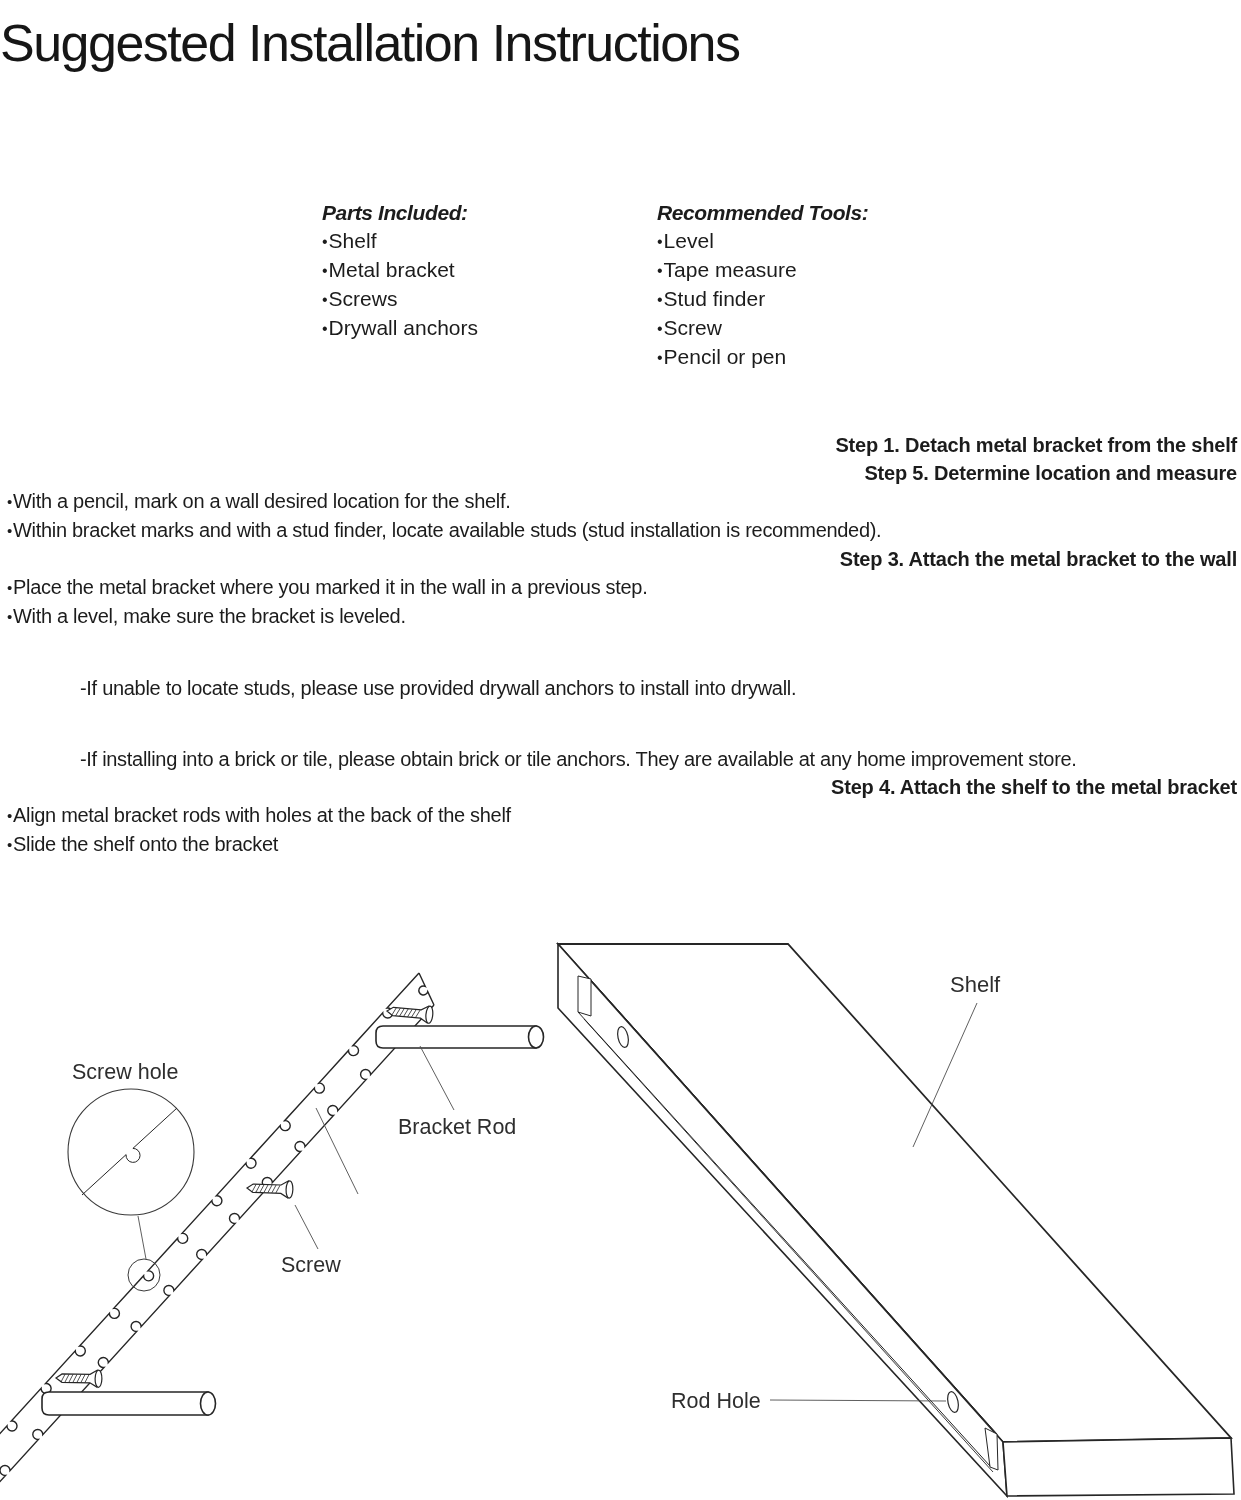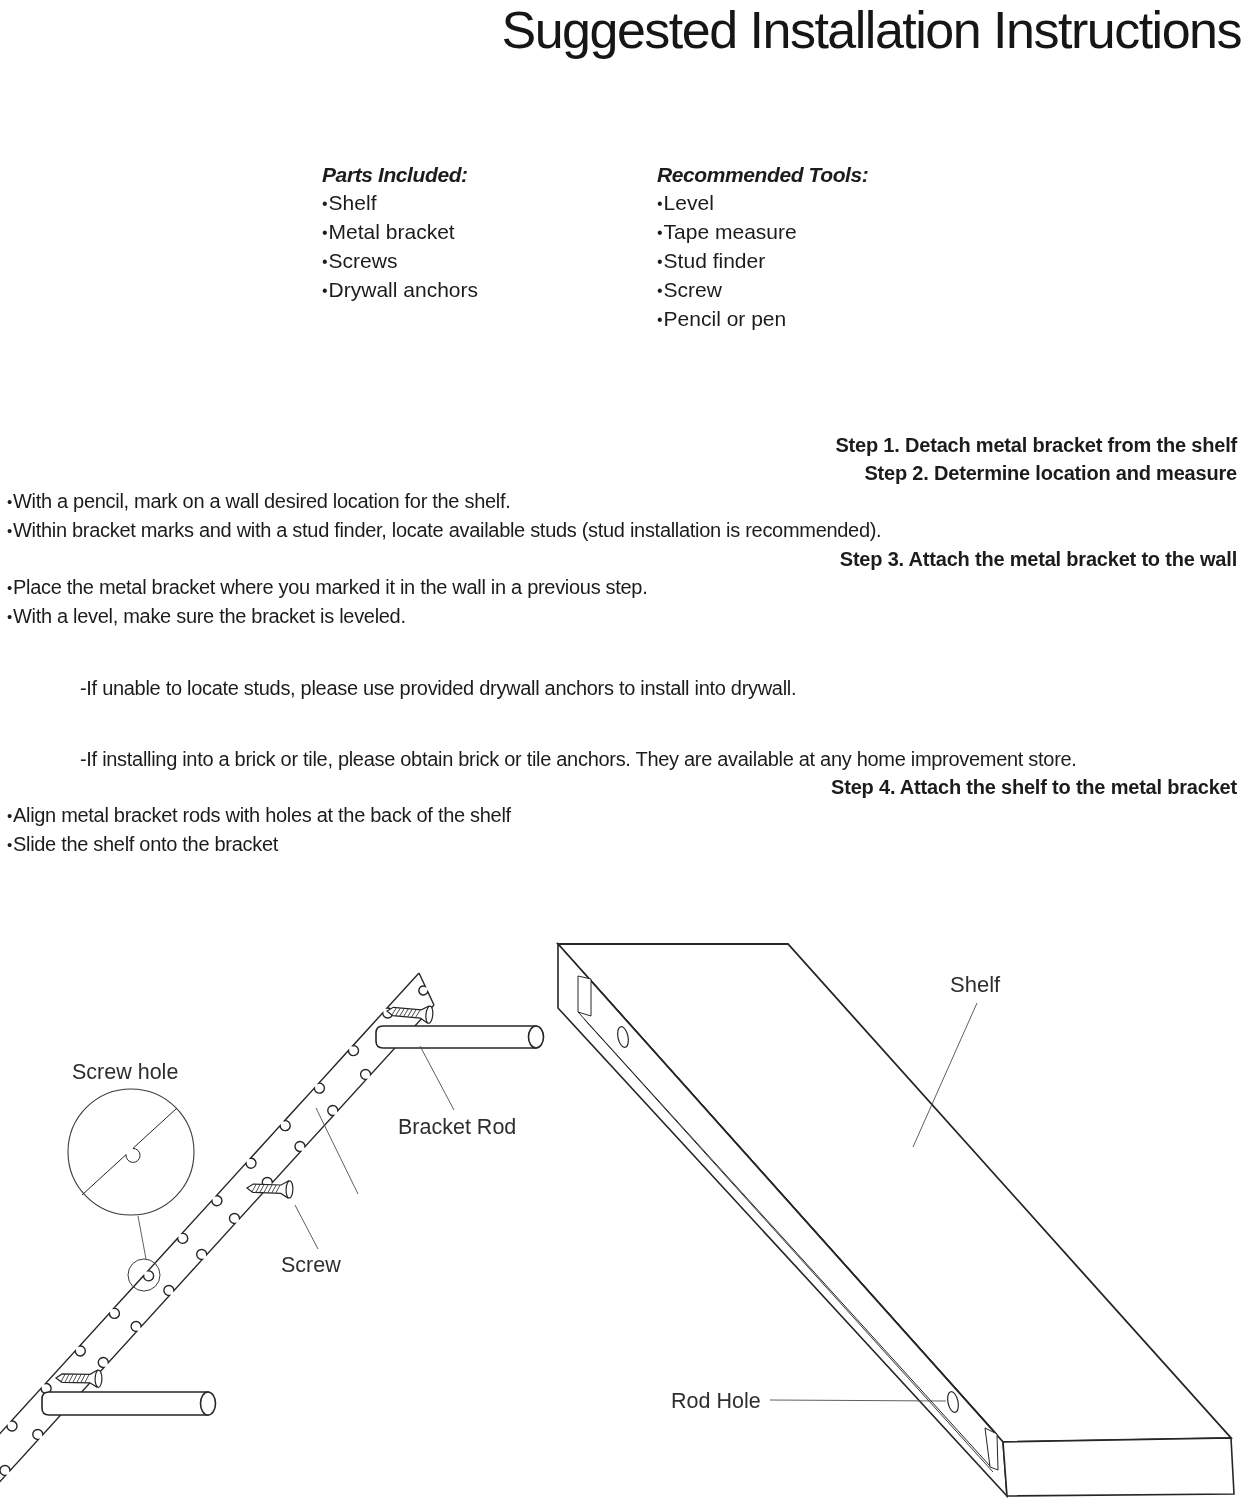--- a/index.html
+++ b/index.html
@@ -1,23 +1,23 @@
 <!DOCTYPE html>
 <html><head>
 <meta charset="utf-8">
 <style>
   html,body{margin:0;padding:0;background:#ffffff;}
   body{width:1241px;height:1500px;position:relative;overflow:hidden;
        font-family:"Liberation Sans",sans-serif;color:#1c1c1c;}
-  .page-title{position:absolute;top:0px;left:0;width:100%;text-align:right;
+  .page-title{position:absolute;top:13px;left:0;width:100%;text-align:left;
        font-size:52px;letter-spacing:-1.5px;font-weight:400;color:#161616;}
   .col-block{position:absolute;top:161px;font-size:21px;line-height:28px;}
   .col-parts{left:322px;}
   .col-tools{left:657px;}
-  .col-heading{font-weight:bold;font-style:italic;letter-spacing:-0.4px;}
+  .col-heading{font-weight:bold;font-style:italic;letter-spacing:-0.4px;margin-top:38px;}
   .li{position:relative;}
   .li::before{content:"\2022";font-size:16px;margin-right:1px;vertical-align:1px;}
   .steps-block{position:absolute;left:7px;top:431px;width:1230px;
        font-size:20px;line-height:28px;letter-spacing:-0.3px;}
   .step-heading{font-weight:bold;letter-spacing:-0.2px;text-align:right;}
   .step-bullet::before{content:"\2022";font-size:15px;margin-right:1px;vertical-align:1px;}
   .step-subnote{padding-left:73px;margin-top:43px;}
   svg text{font-family:"Liberation Sans",sans-serif;fill:#2e2e2e;}
   .diagram{position:absolute;left:0;top:0;}
   .ln{stroke:#262626;fill:none;}
@@ -46,21 +46,21 @@
       <div class="li">Tape measure</div>
       <div class="li">Stud finder</div>
       <div class="li">Screw</div>
       <div class="li">Pencil or pen</div>
     </div>
 </div>
 
 <div class="steps-block">
   <div>
       <div class="step-heading">Step 1. Detach metal bracket from the shelf</div>
-      <div class="step-heading">Step 2. Determine location and measure</div>
+      <div class="step-heading">Step 5. Determine location and measure</div>
       <div class="step-bullet">With a pencil, mark on a wall desired location for the shelf.</div>
       <div class="step-bullet">Within bracket marks and with a stud finder, locate available studs (stud installation is recommended).</div>
       <div class="step-heading">Step 3. Attach the metal bracket to the wall</div>
       <div class="step-bullet">Place the metal bracket where you marked it in the wall in a previous step.</div>
       <div class="step-bullet">With a level, make sure the bracket is leveled.</div>
       <div class="step-subnote">-If unable to locate studs, please use provided drywall anchors to install into drywall.</div>
       <div class="step-subnote">-If installing into a brick or tile, please obtain brick or tile anchors. They are available at any home improvement store.</div>
       <div class="step-heading">Step 4. Attach the shelf to the metal bracket</div>
       <div class="step-bullet">Align metal bracket rods with holes at the back of the shelf</div>
       <div class="step-bullet">Slide the shelf onto the bracket</div>

